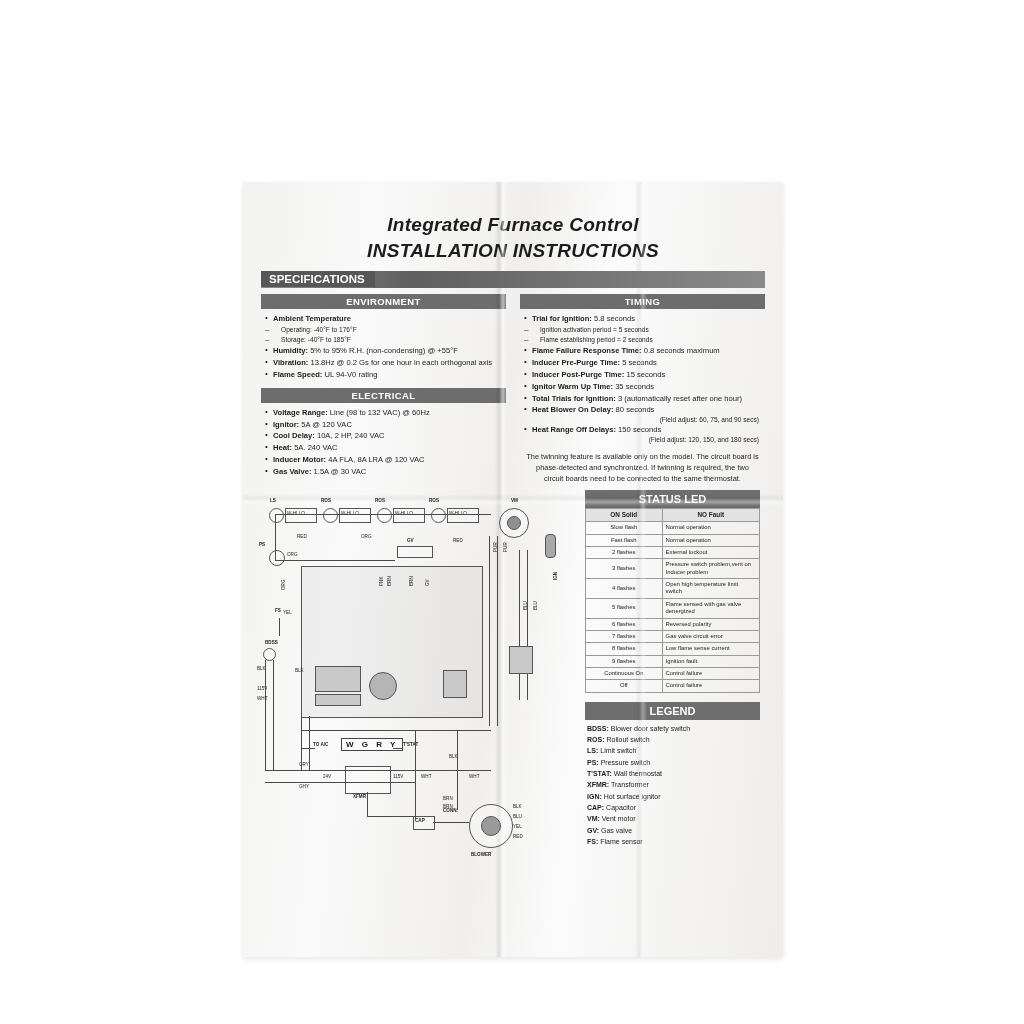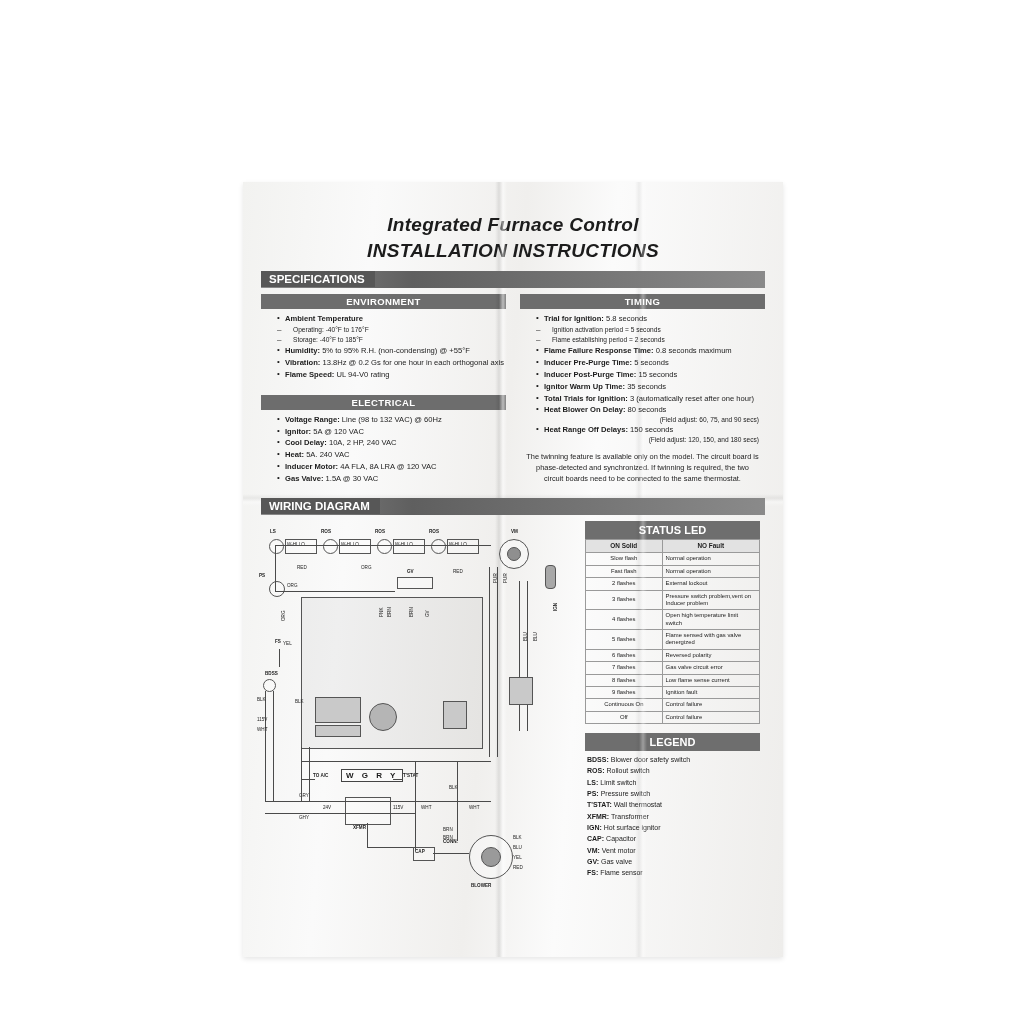--- a/index.html
+++ b/index.html
@@ -109,21 +109,21 @@
     padding: 2px 0;
     letter-spacing: .4px;
   }
   ul.speclist {
     list-style: none;
     margin: 4px 0 0 0;
     padding: 0 0 0 4px;
     font-size: 7.6px;
     line-height: 1.55;
   }
-  ul.speclist li { position: relative; padding-left: 8px; margin-left: 12px; }
+  ul.speclist li { position: relative; padding-left: 8px; }
   ul.speclist li:before {
     content: "\2022";
     position: absolute;
     left: 0; top: -1px;
     font-size: 8px;
   }
   ul.speclist li.sub:before { content: "\2013"; }
   ul.speclist li.sub { padding-left: 16px; font-size: 6.6px; }
   ul.speclist li b { font-weight: bold; }
   ul.speclist li .val { font-weight: normal; }
@@ -248,21 +248,21 @@
         <div class="subhead">ENVIRONMENT</div>
         <ul class="speclist">
           <li><b>Ambient Temperature</b></li>
           <li class="sub"><span>Operating:</span> <span class="val">-40°F to 176°F</span></li>
           <li class="sub"><span>Storage:</span> <span class="val">-40°F to 185°F</span></li>
           <li><b>Humidity:</b> <span class="val">5% to 95% R.H. (non-condensing) @ +55°F</span></li>
           <li><b>Vibration:</b> <span class="val">13.8Hz @ 0.2 Gs for one hour in each orthogonal axis</span></li>
           <li><b>Flame Speed:</b> <span class="val">UL 94-V0 rating</span></li>
         </ul>
 
-        <div class="subhead" style="margin-top:14px;">ELECTRICAL</div>
+        <div class="subhead" style="margin-top:7px;">ELECTRICAL</div>
         <ul class="speclist">
           <li><b>Voltage Range:</b> <span class="val">Line (98 to 132 VAC) @ 60Hz</span></li>
           <li><b>Ignitor:</b> <span class="val">5A @ 120 VAC</span></li>
           <li><b>Cool Delay:</b> <span class="val">10A, 2 HP, 240 VAC</span></li>
           <li><b>Heat:</b> <span class="val">5A. 240 VAC</span></li>
           <li><b>Inducer Motor:</b> <span class="val">4A FLA, 8A LRA @ 120 VAC</span></li>
           <li><b>Gas Valve:</b> <span class="val">1.5A @ 30 VAC</span></li>
         </ul>
       </div>
 
@@ -281,25 +281,20 @@
         </ul>
         <div class="indentnote">(Field adjust: 60, 75, and 90 secs)</div>
         <ul class="speclist" style="margin-top:1px;">
           <li><b>Heat Range Off Delays:</b> <span class="val">150 seconds</span></li>
         </ul>
         <div class="indentnote">(Field adjust: 120, 150, and 180 secs)</div>
         <div class="twinning">The twinning feature is available only on the model. The circuit board is phase-detected and synchronized. If twinning is required, the two circuit boards need to be connected to the same thermostat.</div>
       </div>
     </div>
 
-    <div style="padding:14px 18px 0 18px;">
-      <div class="band">
-        <span class="label">WIRING DIAGRAM</span>
-      </div>
-    </div>
 
     <div class="wiring-area">
 
       <div class="diagram">
 
         <div class="circ" style="left:12px; top:18px; width:13px; height:13px;"></div>
         <div class="tx b" style="left:13px; top:8px;">LS</div>
         <div class="box" style="left:28px; top:18px; width:30px; height:13px;"></div>
         <div class="tx" style="left:30px; top:21px;">W-HI LO</div>
 

